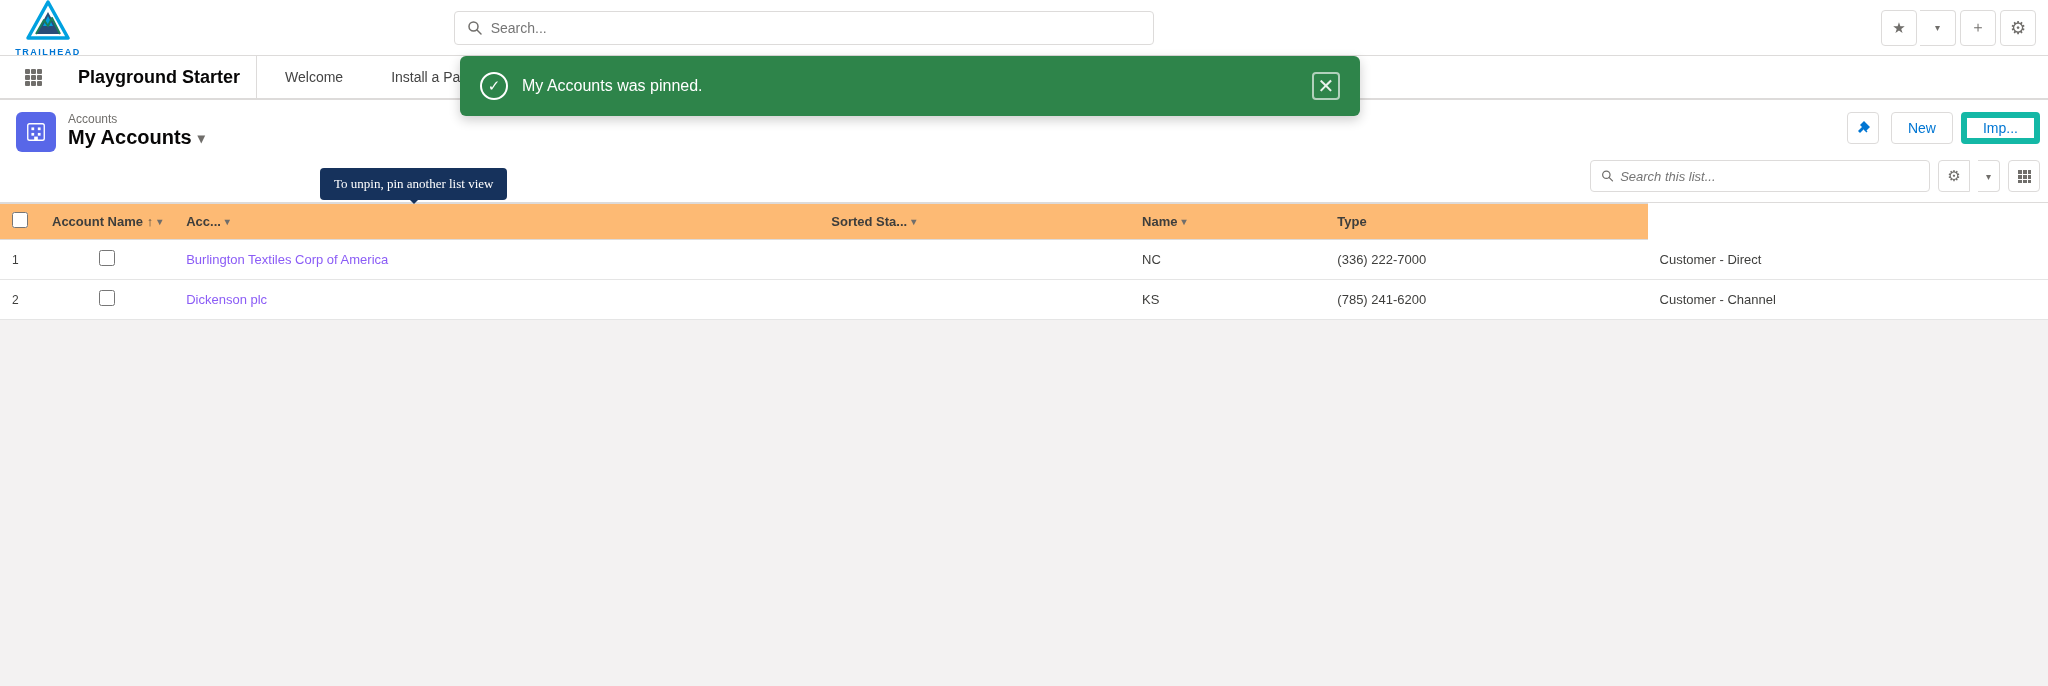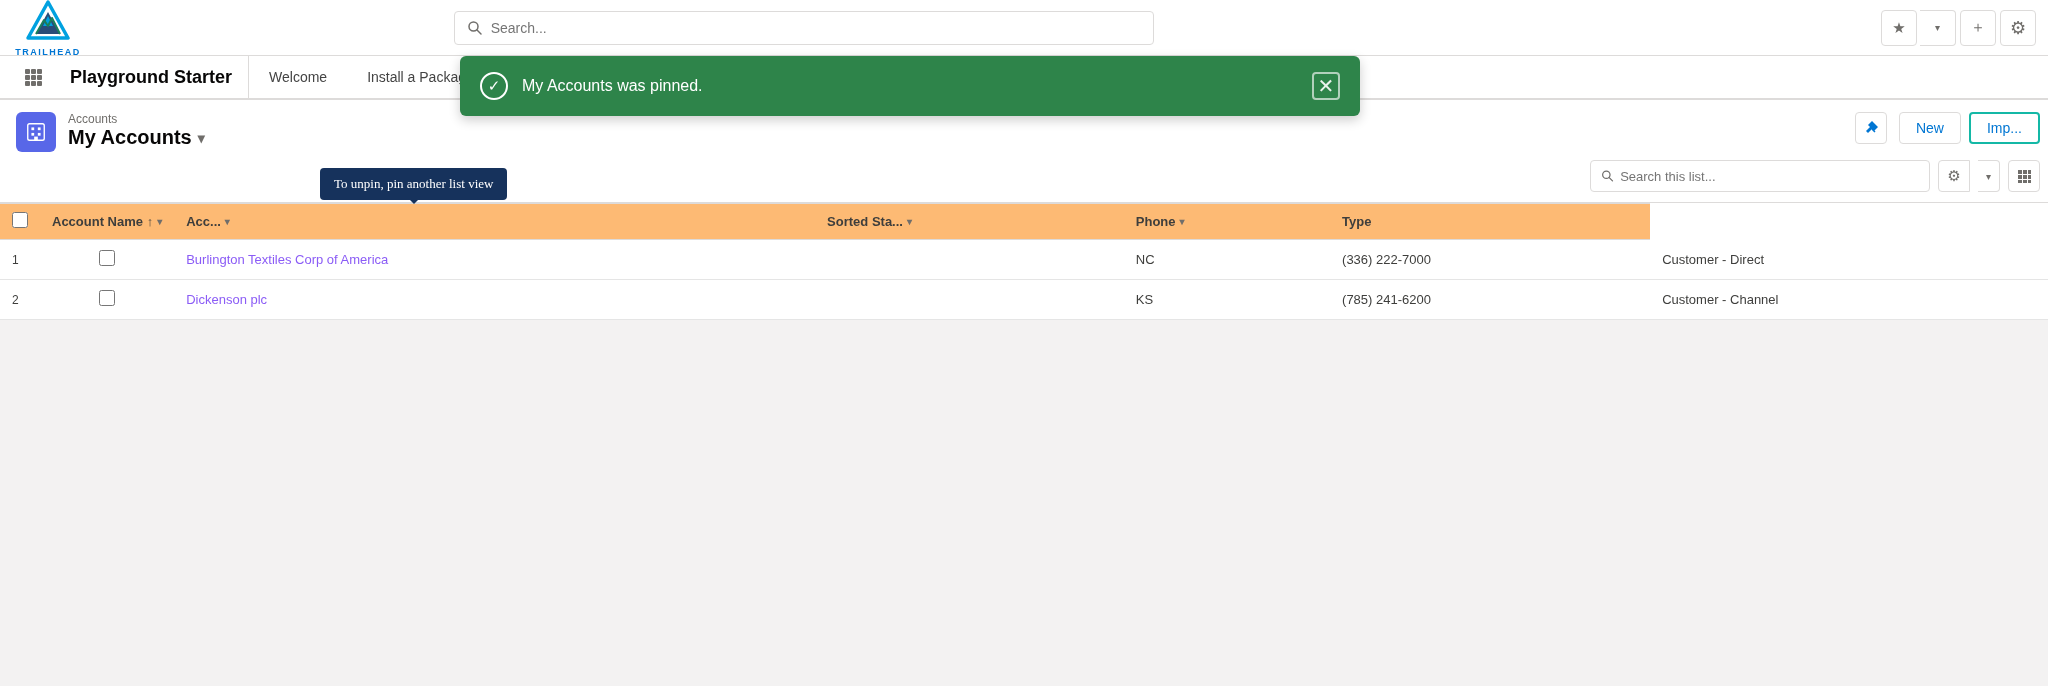--- a/index.html
+++ b/index.html
@@ -76,21 +76,21 @@
     .icon-btn.no-border { border: none; }
 
     
     .nav-tabs {
       display: flex;
       align-items: stretch;
       background: #fff;
       border-bottom: 2px solid #dddbda;
       height: 44px;
       padding-left: 12px;
-      gap: 0;
+      gap: 8px;
       position: relative;
     }
     .nav-app-launcher {
       display: flex;
       align-items: center;
       padding: 0 12px;
       cursor: pointer;
       color: #706e6b;
     }
     .nav-app-name {
@@ -220,20 +220,21 @@
       gap: 6px;
       margin-left: auto;
     }
     .search-list-input input {
       border: none;
       outline: none;
       font-size: 13px;
       color: #3e3e3c;
       width: 100%;
       background: transparent;
+      font-style: italic;
     }
     .gear-btn {
       width: 32px;
       height: 32px;
       border: 1px solid #dddbda;
       border-radius: 4px 0 0 4px;
       background: #fff;
       display: flex;
       align-items: center;
       justify-content: center;
@@ -280,21 +281,21 @@
       font-weight: 500;
       color: #0176d3;
       cursor: pointer;
       display: flex;
       align-items: center;
     }
     .btn-import {
       padding: 0 16px;
       height: 32px;
       background: #fff;
-      border: 2px solid #14b8a6;
+      border: 6px solid #14b8a6;
       border-radius: 4px;
       font-size: 14px;
       font-weight: 500;
       color: #0176d3;
       cursor: pointer;
       display: flex;
       align-items: center;
     }
 
     
@@ -579,21 +580,21 @@
           </div>
         </th>
         <th>
           <div class="th-inner">
             <span>Sorted Sta...</span>
             <span style="font-size:10px;color:#706e6b;">▾</span>
           </div>
         </th>
         <th>
           <div class="th-inner">
-            <span>Phone</span>
+            <span>Name</span>
             <span style="font-size:10px;color:#706e6b;">▾</span>
           </div>
         </th>
         <th>
           <div class="th-inner">
             <span>Type</span>
           </div>
         </th>
       </tr>
     </thead>

